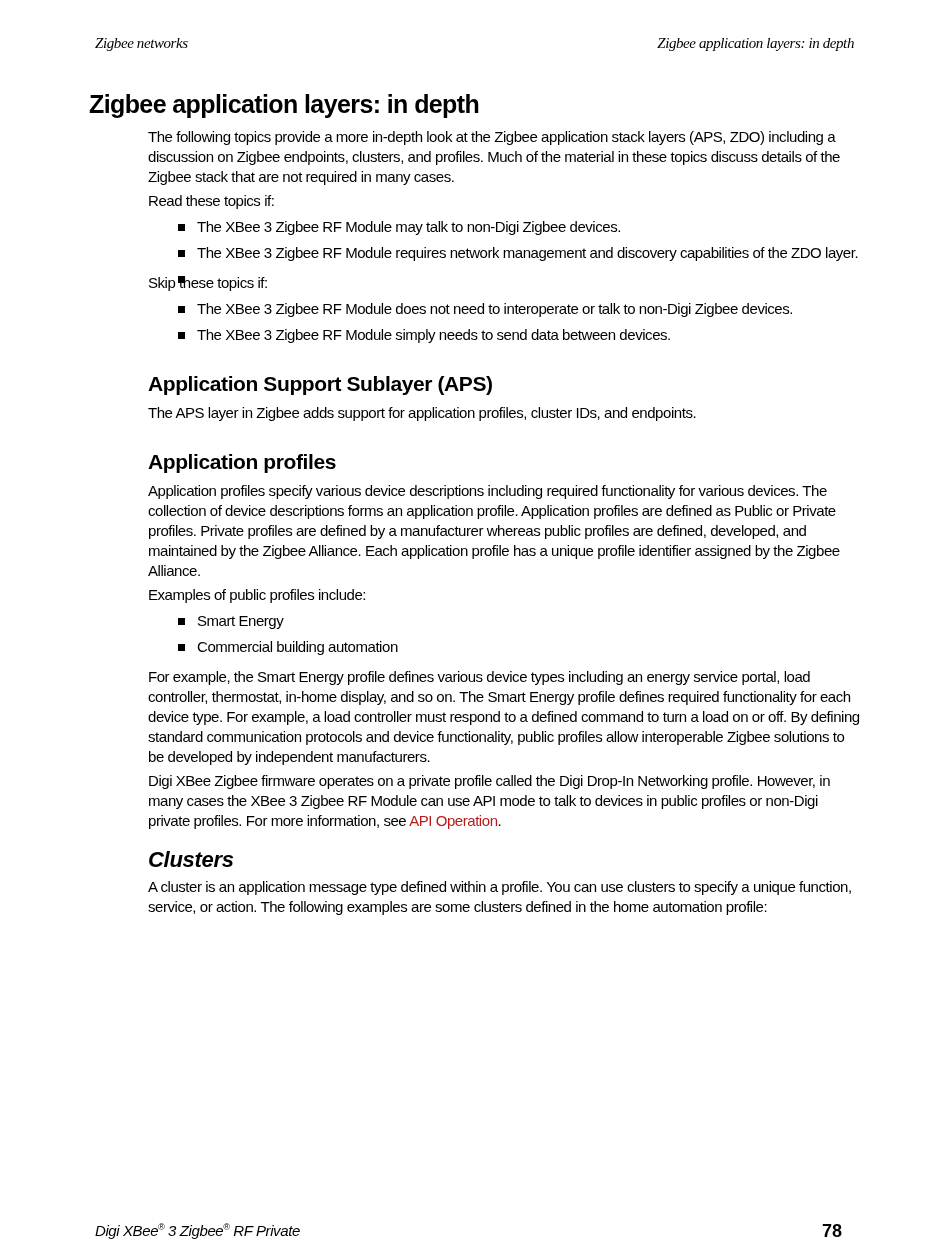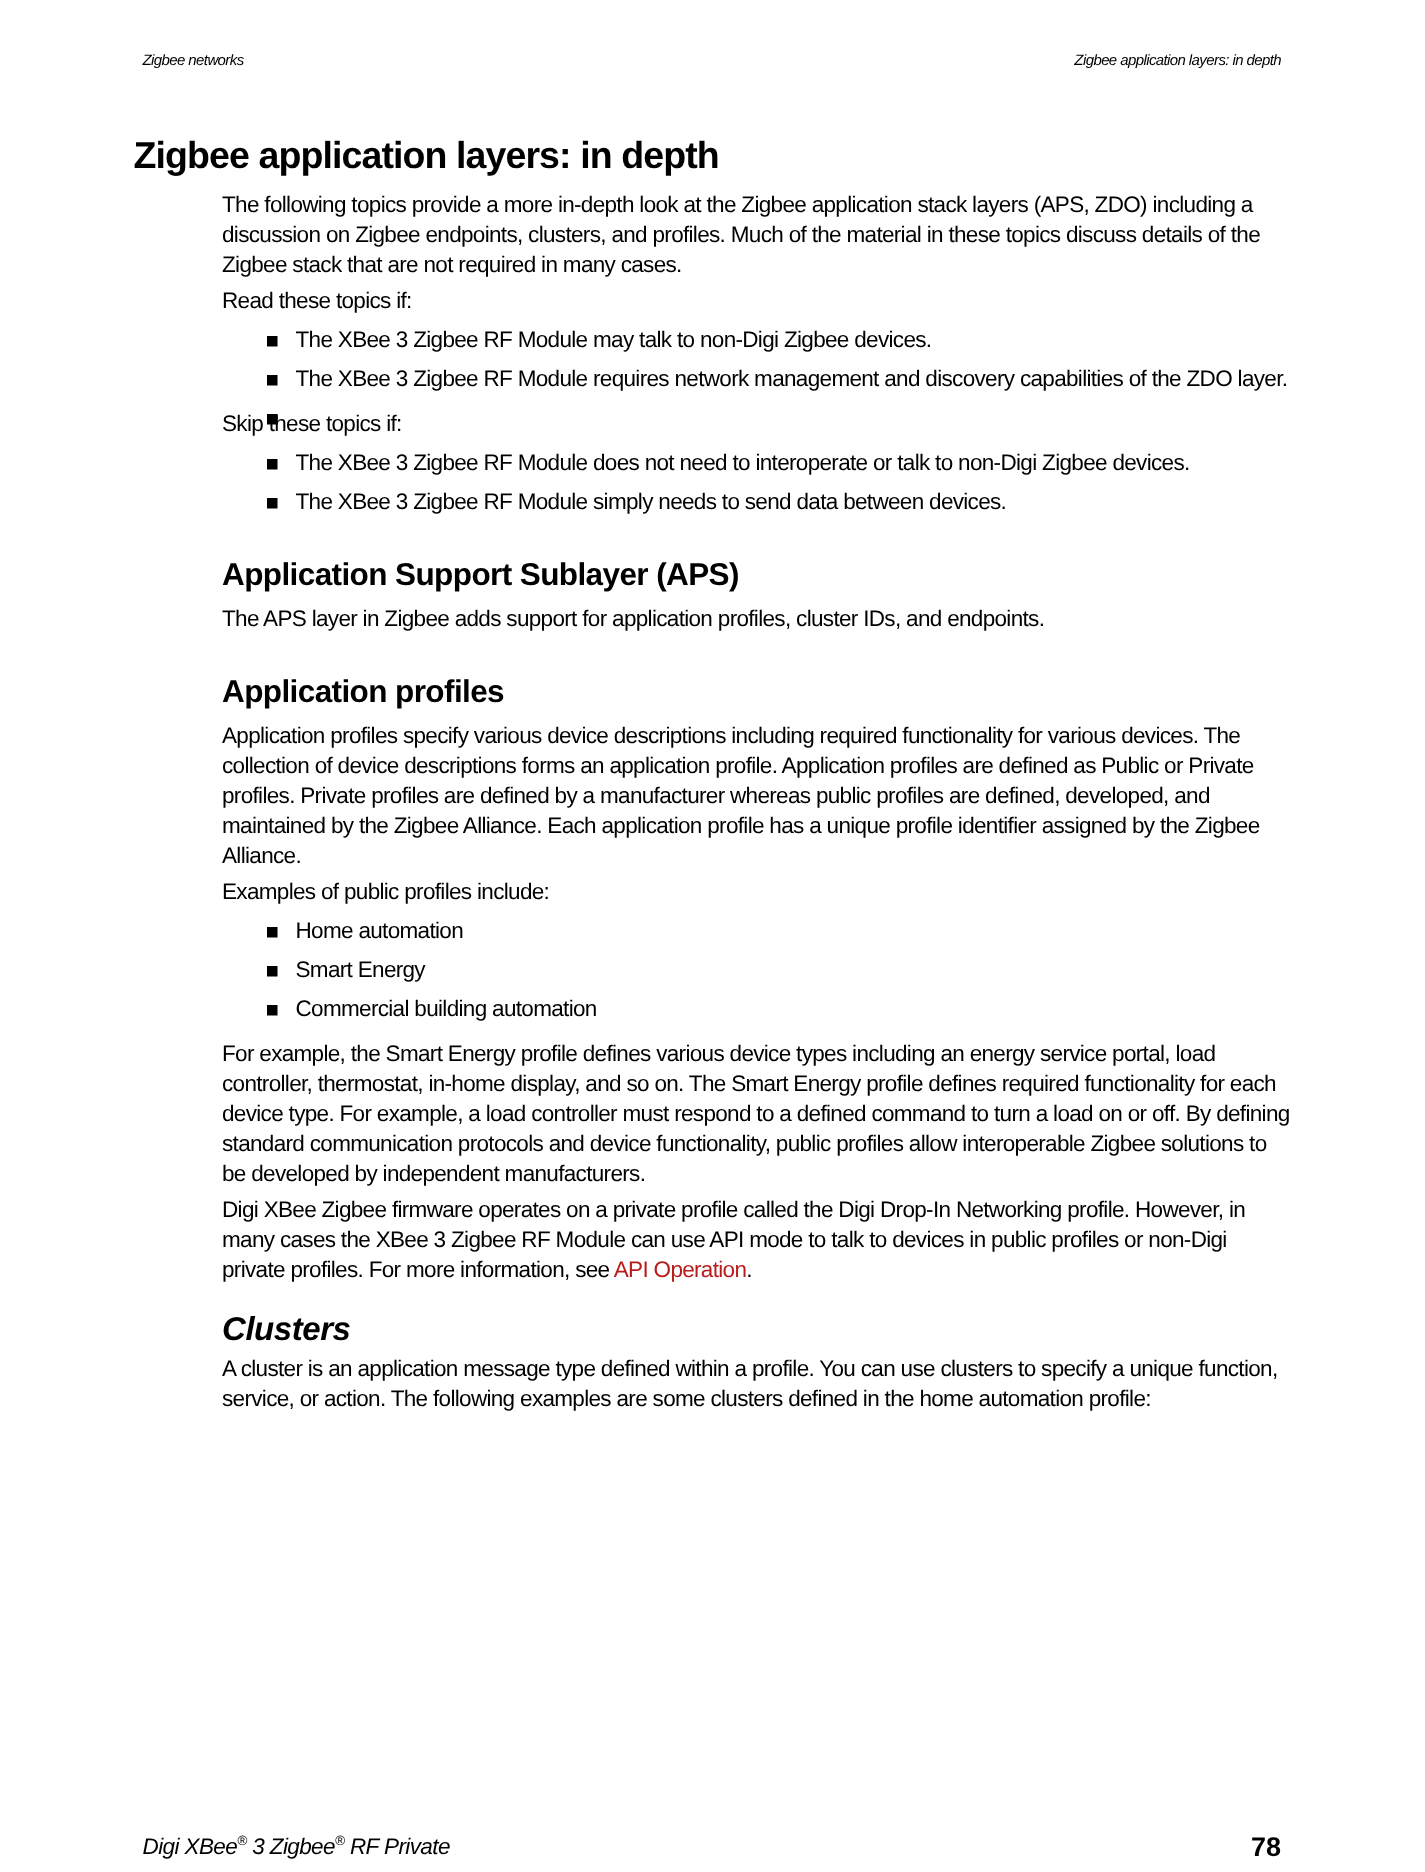--- a/index.html
+++ b/index.html
@@ -1,20 +1,20 @@
 <!DOCTYPE html>
 <html><head>
 <meta charset="utf-8">
 <style>
   html, body { margin: 0; padding: 0; background: #ffffff; }
   body {
     width: 950px; height: 1248px; position: relative; overflow: hidden;
     font-family: "Liberation Sans", sans-serif; color: #000;
   }
-  .hdr { position: absolute; top: 35px; font-size: 10px; font-style: italic; letter-spacing: -0.4px; }
+  .hdr { position: absolute; top: 35px; font-size: 15px; font-style: italic; letter-spacing: -0.4px; font-family: Liberation Serif, serif; }
   .hdr-left { left: 95px; }
   .hdr-right { right: 96px; }
   h1 {
     position: absolute; left: 89px; top: 90px; margin: 0;
     font-size: 25px; font-weight: bold; letter-spacing: -0.6px;
   }
   .content {
     position: absolute; left: 148px; top: 127px; width: 712px;
     font-size: 15px; letter-spacing: -0.45px; line-height: 20px;
   }
@@ -22,21 +22,21 @@
   ul { list-style: none; margin: 6px 0 10px 0; padding: 0; }
   li { position: relative; padding-left: 49px; margin-bottom: 6px; }
   li .bullet {
     position: absolute; left: 30px; top: 7px; width: 7px; height: 7px; background: #000;
   }
   h2 { margin: 26px 0 6px 0; font-size: 21px; font-weight: bold; letter-spacing: -0.4px; line-height: 26px; }
   h3 { margin: 18px 0 6px 0; font-size: 22px; font-weight: bold; font-style: italic; letter-spacing: -0.3px; line-height: 22px; }
   a.link { color: #1ba3d7; text-decoration: none; }
   .ftr-left { position: absolute; left: 95px; top: 1222px; font-size: 15px; font-style: italic; letter-spacing: -0.4px; }
   .ftr-left sup { font-size: 9px; }
-  .ftr-right { position: absolute; right: 96px; top: 1221px; font-size: 18px; font-weight: bold; }
+  .ftr-right { position: absolute; right: 108px; top: 1221px; font-size: 18px; font-weight: bold; }
 </style>
 </head>
 <body>
 
 <div class="hdr hdr-left">Zigbee networks</div>
 <div class="hdr hdr-right">Zigbee application layers: in depth</div>
 
 <h1>Zigbee application layers: in depth</h1>
 
 <div class="content">
@@ -53,21 +53,20 @@
     <li><span class="bullet"></span><span>The XBee 3 Zigbee RF Module simply needs to send data between devices.</span></li>
   </ul>
 
   <h2>Application Support Sublayer (APS)</h2>
   <p>The APS layer in Zigbee adds support for application profiles, cluster IDs, and endpoints.</p>
 
   <h2>Application profiles</h2>
   <p>Application profiles specify various device descriptions including required functionality for various devices. The collection of device descriptions forms an application profile. Application profiles are defined as Public or Private profiles. Private profiles are defined by a manufacturer whereas public profiles are defined, developed, and maintained by the Zigbee Alliance. Each application profile has a unique profile identifier assigned by the Zigbee Alliance.</p>
   <p>Examples of public profiles include:</p>
   <ul>
-    <li><span class="bullet"></span><span>Home automation</span></li>
     <li><span class="bullet"></span><span>Smart Energy</span></li>
     <li><span class="bullet"></span><span>Commercial building automation</span></li>
   </ul>
   <p>For example, the Smart Energy profile defines various device types including an energy service portal, load controller, thermostat, in-home display, and so on. The Smart Energy profile defines required functionality for each device type. For example, a load controller must respond to a defined command to turn a load on or off. By defining standard communication protocols and device functionality, public profiles allow interoperable Zigbee solutions to be developed by independent manufacturers.</p>
   <p><span>Digi XBee Zigbee firmware operates on a private profile called the Digi Drop-In Networking profile. However, in many cases the XBee 3 Zigbee RF Module can use API mode to talk to devices in public profiles or non-Digi private profiles. For more information, see </span><a class="link" href="#" style="color: #b91c1c;">API Operation</a><span>.</span></p>
 
   <h3>Clusters</h3>
   <p>A cluster is an application message type defined within a profile. You can use clusters to specify a unique function, service, or action. The following examples are some clusters defined in the home automation profile:</p>
 </div>
 

